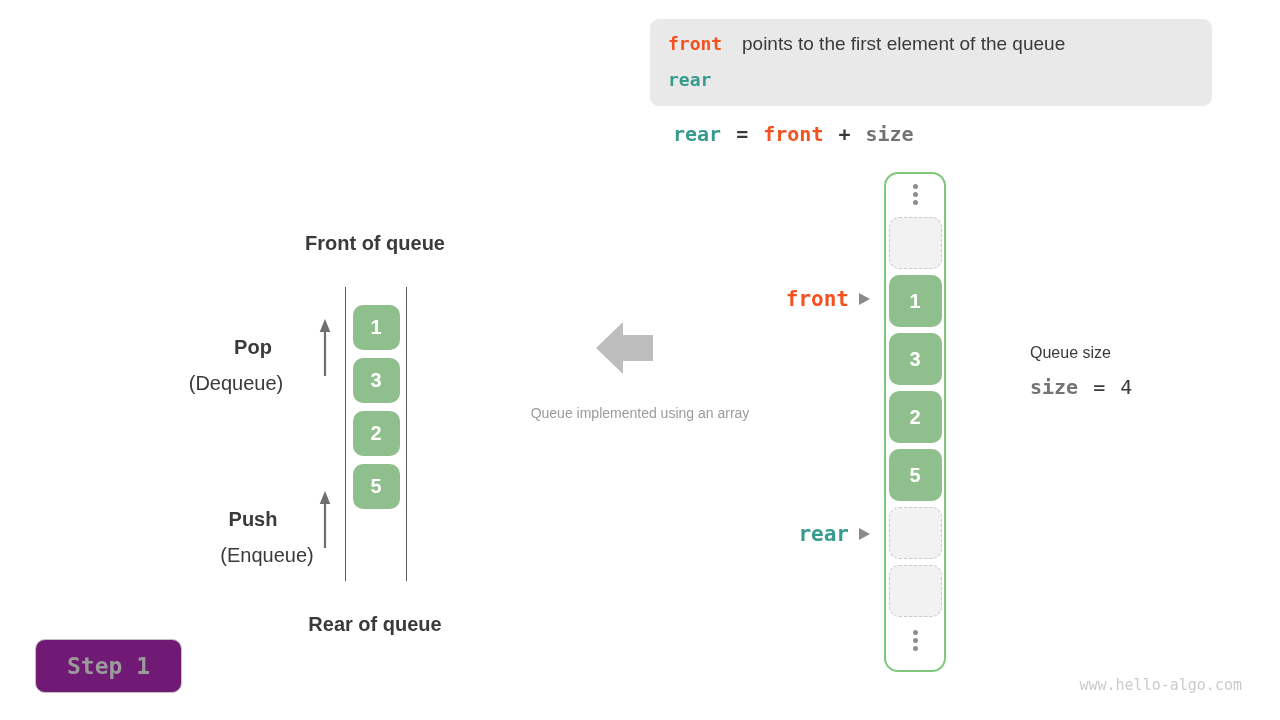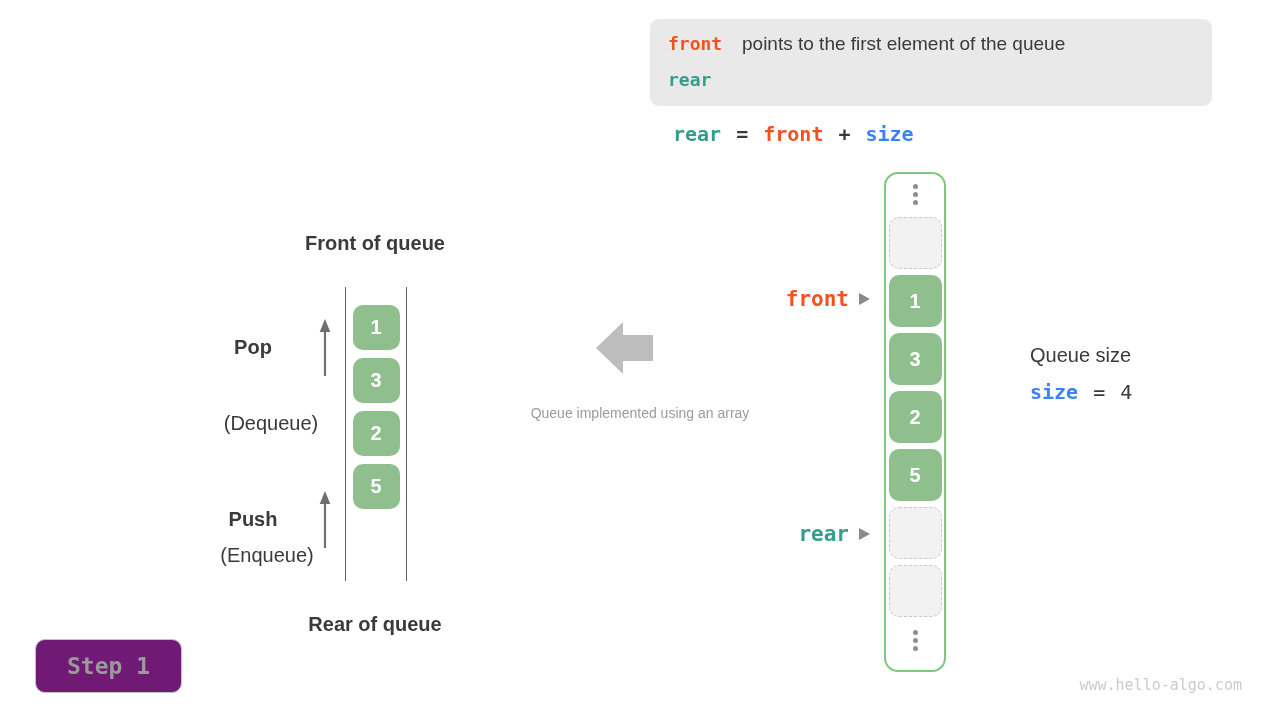--- a/index.html
+++ b/index.html
@@ -8,35 +8,35 @@
   .stage { position:relative; width:1280px; height:720px; }
 
   
   .info-box { position:absolute; left:650px; top:19px; width:562px; height:87px;
               background:#e9e9e9; border-radius:9px; padding:14px 0 0 18px; }
   .info-line { display:flex; align-items:baseline; height:30px; font-size:19px; }
   .info-line + .info-line { margin-top:6px; }
   .info-kw { font-family:"DejaVu Sans Mono", monospace; font-weight:bold; font-size:18px; width:74px; }
   .c-front { color:#f4511e; }
   .c-rear  { color:#359c8e; }
-  .c-size  { color:#3b82f6; }
+  .c-size  { color:#737373; }
   .c-op    { color:#3a3a3a; }
 
   
   .formula { position:absolute; left:673px; top:122px; display:flex; gap:15px;
              font-family:"DejaVu Sans Mono", monospace; font-weight:bold; font-size:20px; }
 
   
   .lbl { position:absolute; font-weight:bold; font-size:20px; text-align:center; color:#3a3a3a; }
   .front-of-queue { left:295px; top:232px; width:160px; }
   .rear-of-queue  { left:295px; top:613px; width:160px; }
   .pop-title  { left:198px; top:336px; width:110px; }
   .push-title { left:198px; top:508px; width:110px; }
   .sub { position:absolute; font-size:20px; text-align:center; color:#3a3a3a; }
-  .pop-sub  { left:191px; top:372px; width:160px;margin-top:40px; }
+  .pop-sub  { left:156px; top:372px; width:160px; }
   .push-sub { left:187px; top:544px; width:160px; }
   .channel { position:absolute; left:345px; top:287px; width:62px; height:294px;
              border-left:1.6px solid #5f5f5f; border-right:1.6px solid #5f5f5f;
              display:flex; flex-direction:column; align-items:center; padding-top:18px; gap:8px; }
   .qcell { width:47px; height:45px; border-radius:10px; background:#8fbf8c;
            display:flex; align-items:center; justify-content:center;
            color:#fff; font-weight:bold; font-size:20px; }
   .up-arrow { position:absolute; width:14px; height:58px; }
   .pop-arrow  { left:318px; top:319px; }
   .push-arrow { left:318px; top:491px; }
@@ -62,21 +62,21 @@
   .pointer { position:absolute; left:760px; width:110px; display:flex; justify-content:flex-end;
              align-items:center; gap:10px; font-family:"DejaVu Sans Mono", monospace;
              font-weight:bold; font-size:21px; }
   .front-pointer { top:287px; }
   .rear-pointer  { top:522px; }
   .tri { width:0; height:0; border-left:11px solid #8a8a8a;
          border-top:6px solid transparent; border-bottom:6px solid transparent; }
 
   
   .qsize { position:absolute; left:1030px; top:344px; }
-  .qsize-title { font-size:20px; color:#3a3a3a; }
+  .qsize-title { font-size:16px; color:#3a3a3a; }
   .qsize-line { margin-top:13px; display:flex; align-items:baseline; gap:15px;
                 font-family:"DejaVu Sans Mono", monospace; font-size:20px; }
   .qsize-line .var { font-weight:bold; }
 
   
   .step-badge { position:absolute; left:35px; top:639px; width:147px; height:54px;
                 background:#701a75; border:1.6px solid #c2c2c2; border-radius:10px;
                 display:flex; align-items:center; justify-content:center;
                 font-family:"DejaVu Sans Mono", monospace; font-weight:bold;
                 font-size:23px; color:#9a9a9a; }

